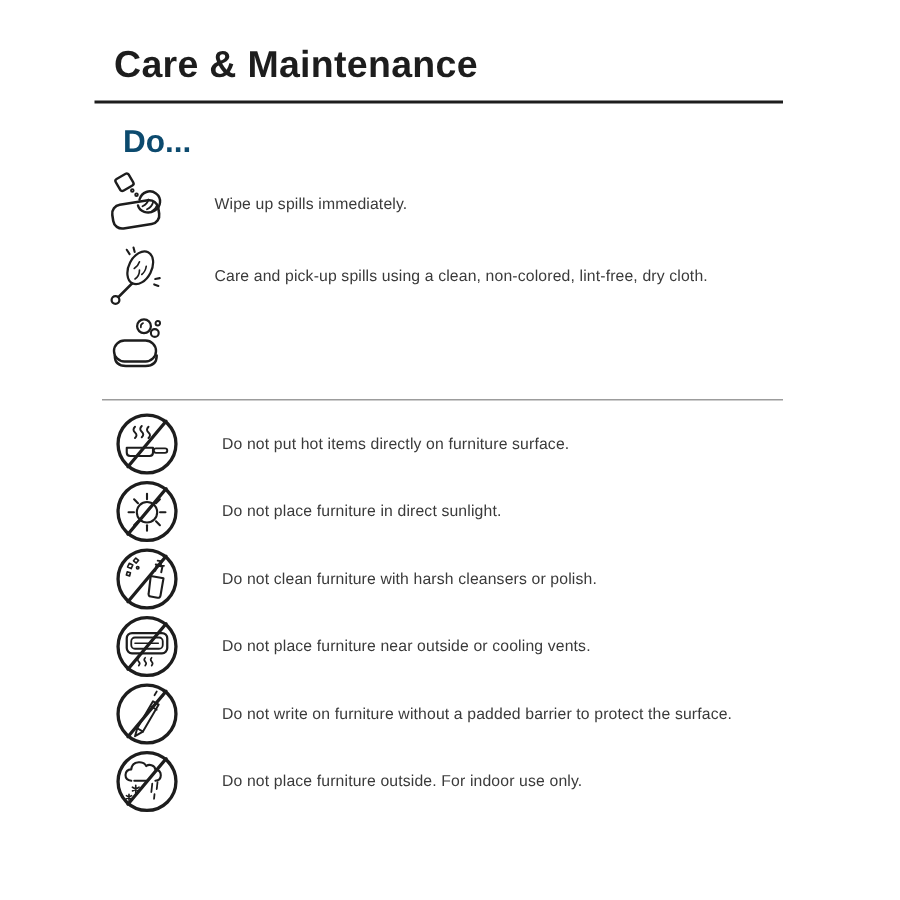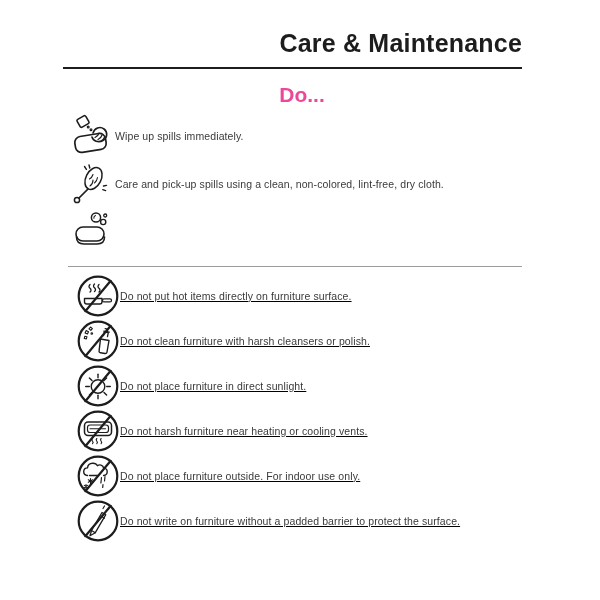--- a/index.html
+++ b/index.html
@@ -6,35 +6,34 @@
   body{
     width:600px;height:600px;overflow:hidden;
     font-family:"Liberation Sans", sans-serif;
     -webkit-font-smoothing:antialiased;
   }
   .doc{box-sizing:border-box;width:600px;height:600px;padding:30px 78px 0 63px;}
   .title{
     margin:0;padding-left:13px;
     font-size:25px;line-height:27px;font-weight:bold;color:#1d1d1d;
     letter-spacing:0.2px;
-    text-align:right;
   }
   .rule{height:0;border-top:2.4px solid #1d1d1d;margin-top:10px;}
   .sec-heading{
     margin:14px 0 0 0;padding-left:19px;
-    font-size:21px;line-height:23px;font-weight:bold;color:#ec4899;text-align:center;
+    font-size:21px;line-height:23px;font-weight:bold;color:#0c4a6e;
   }
   .list{margin-top:6px;}
   .row{display:flex;align-items:center;}
   .do .row{height:48px;}
-  .dont .row{height:45px;text-decoration:underline;}
+  .dont .row{height:45px;}
   .icon{display:block;}
   .do .icon{flex:0 0 44px;width:44px;height:44px;margin-left:8px;}
   .dont .icon{flex:0 0 44px;width:44px;height:44px;margin-left:13px;}
-  .txt{margin-left:0;font-size:10.5px;color:#3a3a3a;letter-spacing:0.1px;}
+  .txt{margin-left:28px;font-size:10.5px;color:#3a3a3a;letter-spacing:0.1px;}
   .divider{border-top:1.2px solid #9c9c9c;margin-top:10px;margin-left:5px;}
   svg{display:block;}
   svg *{vector-effect:non-scaling-stroke;}
 </style>
 </head>
 <body>
 
 <div class="doc">
 
   <h1 class="title">Care &amp; Maintenance</h1>
@@ -105,93 +104,93 @@
             <line x1="34.7" y1="6.8" x2="9.3" y2="37.2" stroke-width="2.2"></line>
           </svg>
         </span>
         <span class="txt">Do not put hot items directly on furniture surface.</span>
       </div>
 
       <div class="row">
         <span class="icon">
           <svg width="44" height="44" viewBox="0 0 44 44" fill="none" stroke="#1d1d1d" stroke-linecap="round" stroke-linejoin="round">
             <circle cx="22" cy="22" r="19.3" stroke-width="2.2"></circle>
-            <rect x="9.5" y="12" width="2.6" height="2.6" transform="rotate(25 10.8 13.3)" stroke-width="1.1"></rect>
-            <rect x="13.5" y="8.5" width="2.4" height="2.4" transform="rotate(40 14.7 9.7)" stroke-width="1.1"></rect>
-            <rect x="8.5" y="17.5" width="2.2" height="2.2" transform="rotate(15 9.6 18.6)" stroke-width="1.1"></rect>
-            <circle cx="15.8" cy="14.5" r="0.8" stroke-width="1.1"></circle>
-            <path d="M24.5 20 l8.5 1.5 -2 11.5 q-0.3 1.8 -2 1.5 l-4.5 -0.8 q-1.7 -0.3 -1.4 -2 z" stroke-width="1.4"></path>
-            <path d="M27.5 16.5 l0.8 -3.5 4 0.7 -0.8 3.8" stroke-width="1.3"></path>
-            <path d="M27.8 12.2 l5.5 1 M31.2 12.8 l0.5 -2.6 -2.6 -0.5" stroke-width="1.2"></path>
-            <line x1="34.7" y1="6.8" x2="9.3" y2="37.2" stroke-width="2.2"></line>
-          </svg>
-        </span>
-        <span class="txt">Do not clean furniture with harsh cleansers or polish.</span>
-      </div>
-
-      <div class="row">
-        <span class="icon">
-          <svg width="44" height="44" viewBox="0 0 44 44" fill="none" stroke="#1d1d1d" stroke-linecap="round" stroke-linejoin="round">
-            <circle cx="22" cy="22" r="19.3" stroke-width="2.2"></circle>
             <circle cx="22" cy="22.5" r="6.8" stroke-width="1.4"></circle>
             <line x1="22" y1="10.2" x2="22" y2="13.8" stroke-width="1.4"></line>
             <line x1="22" y1="31.2" x2="22" y2="34.8" stroke-width="1.4"></line>
             <line x1="9.7" y1="22.5" x2="13.3" y2="22.5" stroke-width="1.4"></line>
             <line x1="30.7" y1="22.5" x2="34.3" y2="22.5" stroke-width="1.4"></line>
             <line x1="13.4" y1="13.9" x2="16" y2="16.5" stroke-width="1.4"></line>
             <line x1="28" y1="28.5" x2="30.6" y2="31.1" stroke-width="1.4"></line>
             <line x1="13.4" y1="31.1" x2="16" y2="28.5" stroke-width="1.4"></line>
             <line x1="28" y1="16.5" x2="30.6" y2="13.9" stroke-width="1.4"></line>
             <line x1="34.7" y1="6.8" x2="9.3" y2="37.2" stroke-width="2.2"></line>
           </svg>
         </span>
         <span class="txt">Do not place furniture in direct sunlight.</span>
       </div>
 
       <div class="row">
         <span class="icon">
           <svg width="44" height="44" viewBox="0 0 44 44" fill="none" stroke="#1d1d1d" stroke-linecap="round" stroke-linejoin="round">
             <circle cx="22" cy="22" r="19.3" stroke-width="2.2"></circle>
+            <rect x="9.5" y="12" width="2.6" height="2.6" transform="rotate(25 10.8 13.3)" stroke-width="1.1"></rect>
+            <rect x="13.5" y="8.5" width="2.4" height="2.4" transform="rotate(40 14.7 9.7)" stroke-width="1.1"></rect>
+            <rect x="8.5" y="17.5" width="2.2" height="2.2" transform="rotate(15 9.6 18.6)" stroke-width="1.1"></rect>
+            <circle cx="15.8" cy="14.5" r="0.8" stroke-width="1.1"></circle>
+            <path d="M24.5 20 l8.5 1.5 -2 11.5 q-0.3 1.8 -2 1.5 l-4.5 -0.8 q-1.7 -0.3 -1.4 -2 z" stroke-width="1.4"></path>
+            <path d="M27.5 16.5 l0.8 -3.5 4 0.7 -0.8 3.8" stroke-width="1.3"></path>
+            <path d="M27.8 12.2 l5.5 1 M31.2 12.8 l0.5 -2.6 -2.6 -0.5" stroke-width="1.2"></path>
+            <line x1="34.7" y1="6.8" x2="9.3" y2="37.2" stroke-width="2.2"></line>
+          </svg>
+        </span>
+        <span class="txt">Do not clean furniture with harsh cleansers or polish.</span>
+      </div>
+
+      <div class="row">
+        <span class="icon">
+          <svg width="44" height="44" viewBox="0 0 44 44" fill="none" stroke="#1d1d1d" stroke-linecap="round" stroke-linejoin="round">
+            <circle cx="22" cy="22" r="19.3" stroke-width="2.2"></circle>
             <rect x="8.5" y="13" width="27" height="13.5" rx="3.5" stroke-width="1.5"></rect>
             <rect x="11.5" y="16" width="21" height="7.5" rx="2.5" stroke-width="1.2"></rect>
             <line x1="14" y1="19.8" x2="29.5" y2="19.8" stroke-width="1.1"></line>
             <path d="M16.5 29.5 q-1.3 1.3 0 2.6 q1.3 1.3 0 2.6" stroke-width="1.1"></path>
             <path d="M20.8 29.5 q-1.3 1.3 0 2.6 q1.3 1.3 0 2.6" stroke-width="1.1"></path>
             <path d="M25.1 29.5 q-1.3 1.3 0 2.6 q1.3 1.3 0 2.6" stroke-width="1.1"></path>
             <line x1="34.7" y1="6.8" x2="9.3" y2="37.2" stroke-width="2.2"></line>
           </svg>
         </span>
-        <span class="txt">Do not harsh furniture near heating or cooling vents.</span>
+        <span class="txt">Do not place furniture near outside or cooling vents.</span>
+      </div>
+
+      <div class="row">
+        <span class="icon">
+          <svg width="44" height="44" viewBox="0 0 44 44" fill="none" stroke="#1d1d1d" stroke-linecap="round" stroke-linejoin="round">
+            <circle cx="22" cy="22" r="19.3" stroke-width="2.2"></circle>
+            <path d="M15.5 31.5 L26 13.5 l3.8 2.2 L19.3 33.7 z" stroke-width="1.3"></path>
+            <path d="M15.5 31.5 L14 36.8 L19.3 33.7" stroke-width="1.3"></path>
+            <line x1="24.7" y1="17" x2="28.5" y2="19.2" stroke-width="1.1"></line>
+            <path d="M27 9.5 l1.5 -2.5 M30.5 11.5 l2.3 -1.8" stroke-width="1.2"></path>
+            <line x1="34.7" y1="6.8" x2="9.3" y2="37.2" stroke-width="2.2"></line>
+          </svg>
+        </span>
+        <span class="txt">Do not write on furniture without a padded barrier to protect the surface.</span>
       </div>
 
       <div class="row">
         <span class="icon">
           <svg width="44" height="44" viewBox="0 0 44 44" fill="none" stroke="#1d1d1d" stroke-linecap="round" stroke-linejoin="round">
             <circle cx="22" cy="22" r="19.3" stroke-width="2.2"></circle>
             <path d="M11.5 21.5 q-4 -0.5 -3.8 -4 q0.2 -3.5 3.8 -3.6 q0.5 -4.5 5 -4.7 q3.6 -0.2 5 2.5 q1.5 -1.2 3.5 -0.6 q2.4 0.7 2.6 3 q3.6 0.3 3.6 3.7 q0 3.4 -3.6 3.7" stroke-width="1.4"></path>
             <path d="M13.5 21.5 h8.5" stroke-width="1.3"></path>
             <path d="M14.5 24.5 v5 M12.3 25.8 l4.4 2.5 M16.7 25.8 l-4.4 2.5" stroke-width="1.1"></path>
             <path d="M10 30.5 v4 M8.3 31.4 l3.4 2.1 M11.7 31.4 l-3.4 2.1" stroke-width="1.1"></path>
             <path d="M25.5 23.5 l-0.6 5.5 M29 22.5 l-0.5 4.5 M27 30.5 l-0.3 3" stroke-width="1.2"></path>
             <line x1="34.7" y1="6.8" x2="9.3" y2="37.2" stroke-width="2.2"></line>
           </svg>
         </span>
         <span class="txt">Do not place furniture outside. For indoor use only.</span>
       </div>
 
-      <div class="row">
-        <span class="icon">
-          <svg width="44" height="44" viewBox="0 0 44 44" fill="none" stroke="#1d1d1d" stroke-linecap="round" stroke-linejoin="round">
-            <circle cx="22" cy="22" r="19.3" stroke-width="2.2"></circle>
-            <path d="M15.5 31.5 L26 13.5 l3.8 2.2 L19.3 33.7 z" stroke-width="1.3"></path>
-            <path d="M15.5 31.5 L14 36.8 L19.3 33.7" stroke-width="1.3"></path>
-            <line x1="24.7" y1="17" x2="28.5" y2="19.2" stroke-width="1.1"></line>
-            <path d="M27 9.5 l1.5 -2.5 M30.5 11.5 l2.3 -1.8" stroke-width="1.2"></path>
-            <line x1="34.7" y1="6.8" x2="9.3" y2="37.2" stroke-width="2.2"></line>
-          </svg>
-        </span>
-        <span class="txt">Do not write on furniture without a padded barrier to protect the surface.</span>
-      </div>
-
     </div>
   </section>
 
 </div>
 
 </body></html>

